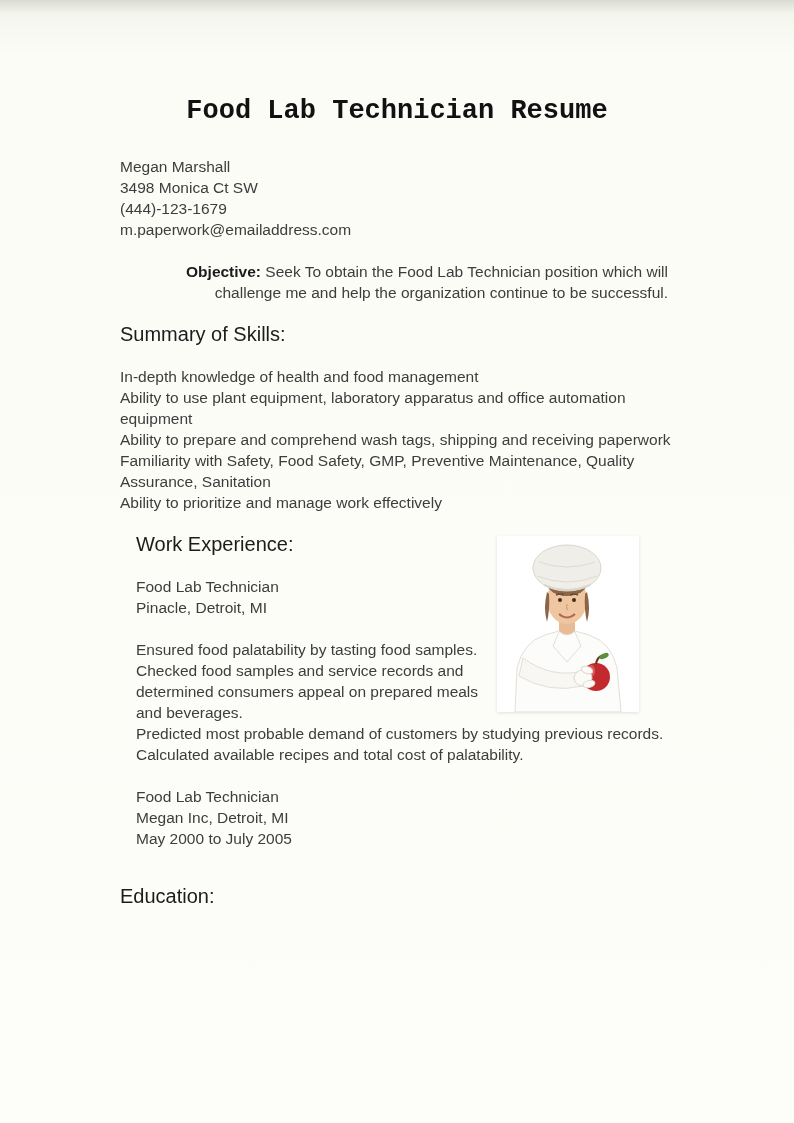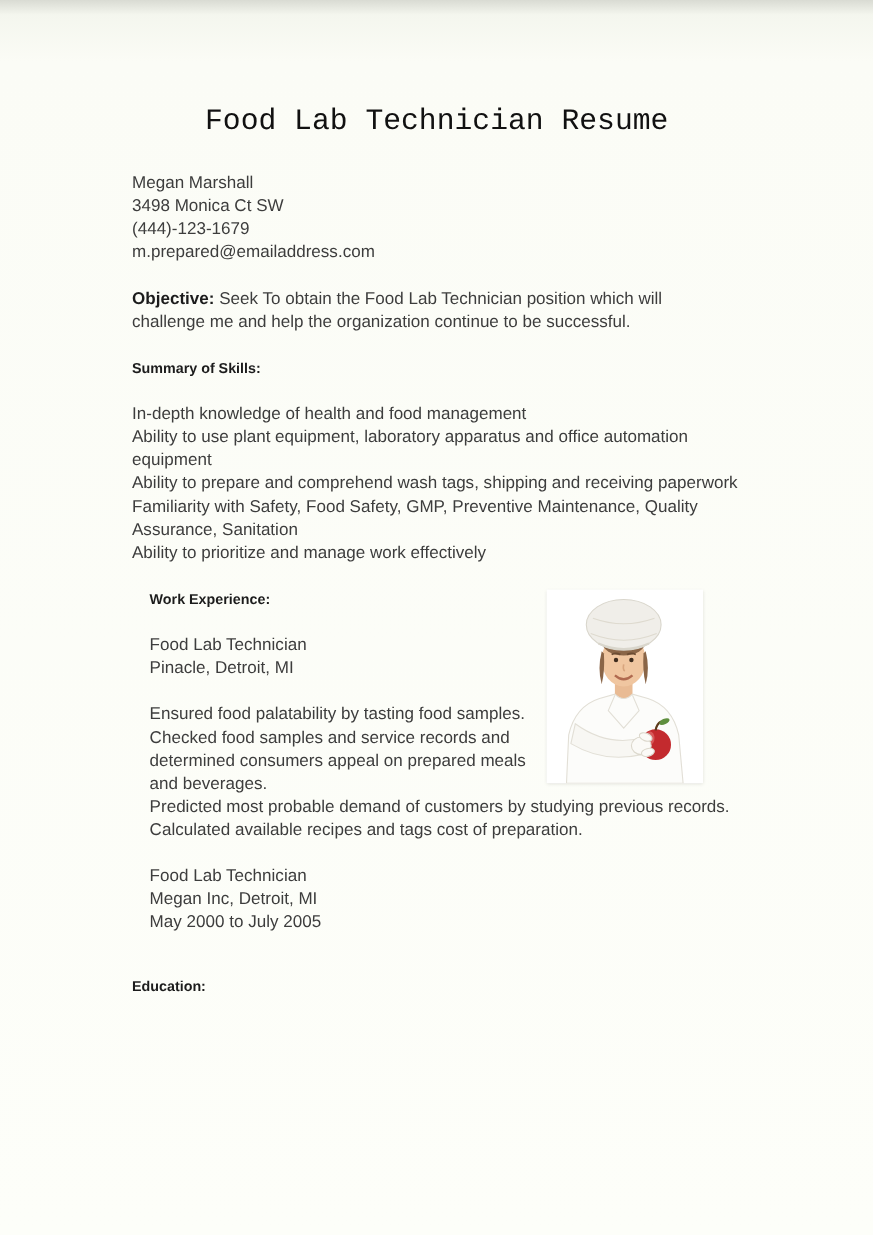--- a/index.html
+++ b/index.html
@@ -15,42 +15,42 @@
     overflow: hidden;
     box-sizing: border-box;
     background: linear-gradient(180deg, #d9dbd3 0%, #f4f6ee 1.2%, #fbfcf6 5%, #fdfef9 100%);
     color: #3d3d3d;
   }
   .title {
     margin: 0;
     padding-top: 94px;
     text-align: center;
     font-family: "Liberation Mono", "DejaVu Sans Mono", monospace;
-    font-weight: 400;
+    font-weight: 700;
     font-size: 27px;
     line-height: 34px;
     color: #111111;
   }
   .content {
     width: 560px;
     margin: 28px 0 0 120px;
     font-size: 15.5px;
     line-height: 21px;
   }
   .block { margin: 0 0 21px 0; }
   .line { white-space: nowrap; }
   .heading {
-    font-weight: 700;
+    font-weight: 400;
     color: #1c1c1c;
-    font-size: 13px;
+    font-size: 20px;
     line-height: 21px;
     margin: 0 0 21px 0;
   }
   .bold { font-weight: 700; color: #1c1c1c; }
-  .para { margin: 0 12px 21px 0; }
+  .para { margin: 0 12px 21px 0; text-align: right; }
   .work-section { margin: 16px; }
   .photo {
     float: right;
     width: 142px;
     height: 176px;
     margin: 2px 25px 10px 16px;
     background: #ffffff;
     box-shadow: 0 1px 3px rgba(60,60,50,0.15);
   }
   .photo svg { display: block; }
@@ -62,21 +62,21 @@
 <div class="page">
 
   <h1 class="title">Food Lab Technician Resume</h1>
 
   <div class="content">
 
     <div class="block">
       <div class="line">Megan Marshall</div>
       <div class="line">3498 Monica Ct SW</div>
       <div class="line">(444)-123-1679</div>
-      <div class="line">m.prepared@emailaddress.com</div>
+      <div class="line">m.paperwork@emailaddress.com</div>
     </div>
 
     <p class="para"><span class="bold">Objective:</span> <span>Seek To obtain the Food Lab Technician position which will challenge me and help the organization continue to be successful.</span></p>
 
     <h2 class="heading">Summary of Skills:</h2>
     <div class="block">
       <div>In-depth knowledge of health and food management</div>
       <div>Ability to use plant equipment, laboratory apparatus and office automation equipment</div>
       <div>Ability to prepare and comprehend wash tags, shipping and receiving paperwork</div>
       <div>Familiarity with Safety, Food Safety, GMP, Preventive Maintenance, Quality Assurance, Sanitation</div>
@@ -133,21 +133,21 @@
 
       <div class="block">
         <div>Food Lab Technician</div>
         <div>Pinacle, Detroit, MI</div>
       </div>
 
       <div class="block">
         <div>Ensured food palatability by tasting food samples.</div>
         <div>Checked food samples and service records and determined consumers appeal on prepared meals and beverages.</div>
         <div>Predicted most probable demand of customers by studying previous records.</div>
-        <div>Calculated available recipes and tags cost of preparation.</div>
+        <div>Calculated available recipes and total cost of palatability.</div>
       </div>
 
       <div class="block">
         <div>Food Lab Technician</div>
         <div>Megan Inc, Detroit, MI</div>
         <div>May 2000 to July 2005</div>
       </div>
 
       <div class="clear"></div>
     </div>

